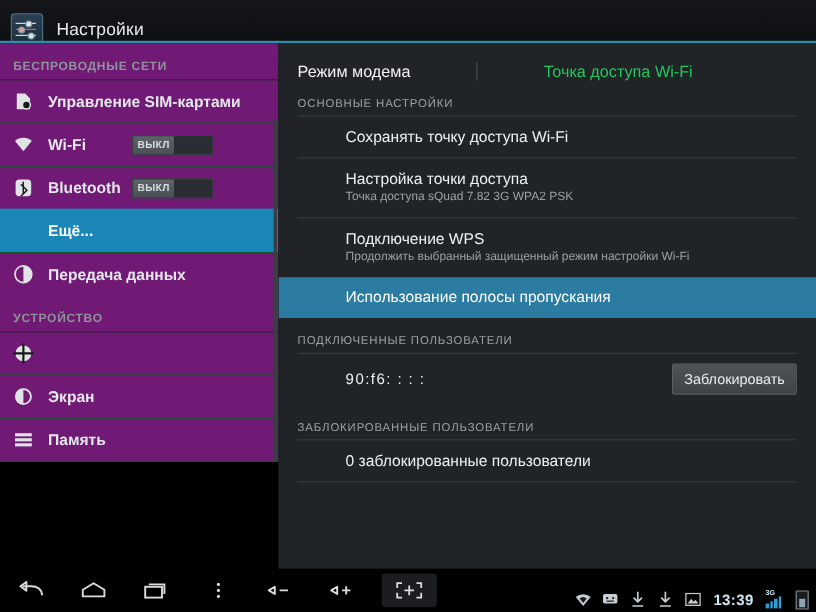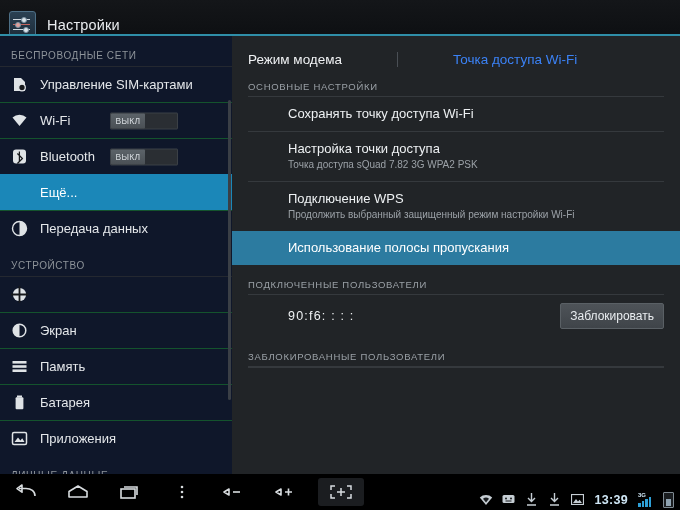--- a/index.html
+++ b/index.html
@@ -32,22 +32,22 @@
   .title-icon .kn.c{top:15px;left:13px;}
   .title-text{margin-left:11px;font-size:14.5px;color:#e9ecef;letter-spacing:.2px;}
   .accent-line{position:absolute;left:0;top:34px;width:680px;height:2px;
     background:#2f8ea8;box-shadow:0 1px 1px rgba(0,0,0,.6);}
 
   
   .body-area{position:absolute;left:0;top:36px;width:680px;height:438px;display:flex;}
 
   
   .sidebar{
-    width:232px;flex:none;height:438px;position:relative;
-    background:#0f172a;overflow:hidden;
+    width:232px;flex:none;height:349px;position:relative;
+    background:#701a75;overflow:hidden;font-weight:bold;
   }
   .sb-head{
     font-size:10px;letter-spacing:.6px;color:#8e949a;
     padding:14px 0 5px 11px;text-transform:uppercase;
   }
   .sb-row{
     position:relative;height:36px;display:flex;align-items:center;
     border-top:1px solid #14532d;padding-left:11px;box-sizing:border-box;
   }
   .sb-row.first{border-top:1px solid #242830;}
@@ -73,21 +73,21 @@
 
   .sb-scroll{
     position:absolute;right:1px;top:64px;width:3px;height:300px;
     background:#3a3f46;border-radius:2px;
   }
 
   
   .content{flex:1;height:438px;background:#212427;position:relative;overflow:hidden;}
   .crumbs{display:flex;align-items:center;padding:16px 0 0 16px;gap:44px;}
   .crumb{font-size:13.5px;color:#f0f2f4;}
-  .crumb.dim{color:#3b82f6;}
+  .crumb.dim{color:#22c55e;}
   .crumb-sep{width:1px;height:15px;background:#4a4f55;margin:0 11px;align-self:center;}
 
   .sec-head{
     font-size:9.5px;letter-spacing:.7px;color:#9aa0a6;text-transform:uppercase;
     margin:14px 0 4px 16px;
   }
   .rule{height:1px;background:#35393d;margin:0 16px;}
 
   .item{
     padding:9px 16px 9px 56px;box-sizing:border-box;position:relative;
@@ -294,20 +294,23 @@
       <div class="rule"></div>
 
       <div class="user-row">
         <div class="mac">90:f6:  :  :  :</div>
         <button class="block-btn">Заблокировать</button>
       </div>
 
       <div class="sec-head">ЗАБЛОКИРОВАННЫЕ ПОЛЬЗОВАТЕЛИ</div>
       <div class="rule"></div>
 
+      <div class="item">
+        <div class="item-title">0 заблокированные пользователи</div>
+      </div>
       <div class="rule"></div>
 
     </div>
   </div>
 
   <div class="navbar">
     <div class="nav-left">
       <div class="nav-btn">
         <svg width="26" height="18" viewBox="0 0 26 18">
             <path d="M22 13c0-5-4-7.5-9-7.5H6" stroke="#d8dcdf" stroke-width="1.6" fill="none"></path>

